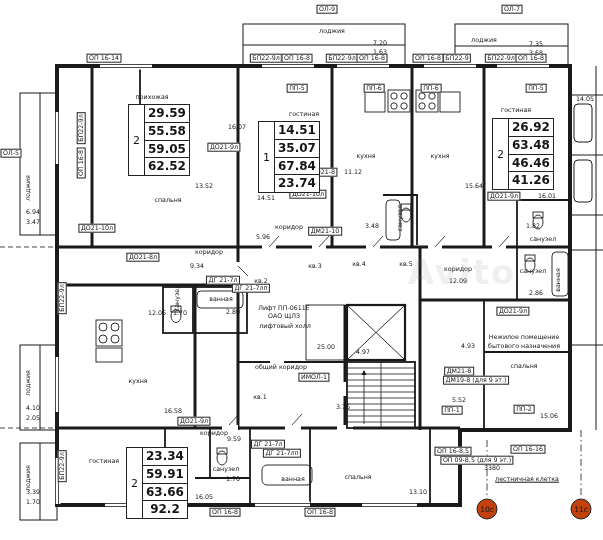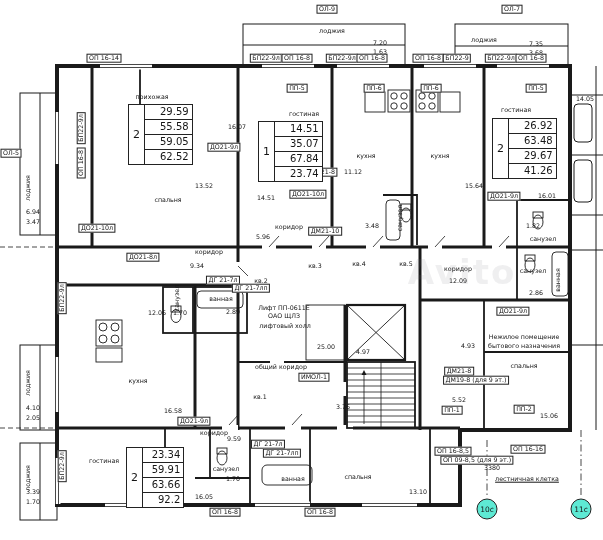--- a/index.html
+++ b/index.html
@@ -9,23 +9,23 @@
   #labels{position:absolute;left:0;top:0;width:603px;height:540px;}
   .lbl{position:absolute;transform:translate(-50%,-50%);font-size:6.3px;line-height:1.05;
        white-space:nowrap;color:#151515;}
   .lbl.box{border:1px solid #222;background:#fff;padding:0 1.5px;}
   .lbl.rot{transform:translate(-50%,-50%) rotate(-90deg);}
   .lbl.und{text-decoration:underline;}
   .apt{position:absolute;display:flex;align-items:stretch;border:1px solid #222;background:#fff;}
   .apt .rooms{display:flex;align-items:center;justify-content:center;width:15px;
               border-right:1px solid #222;font-size:11px;}
   .apt .vals{display:flex;flex-direction:column;}
-  .apt .vals div{font-size:10px;padding:0 3px;border-bottom:1px solid #222;text-align:right;line-height:1.4;}
-  .apt .vals div:last-child{border-bottom:0;margin-left:12px;}
-  .bubble{position:absolute;width:19px;height:19px;border:1px solid #222;border-radius:50%;background:#5eead4;
+  .apt .vals div{font-size:12px;padding:0 3px;border-bottom:1px solid #222;text-align:center;line-height:1.4;font-weight:bold;}
+  .apt .vals div:last-child{border-bottom:0;}
+  .bubble{position:absolute;width:19px;height:19px;border:1px solid #222;border-radius:50%;background:#c2410c;
           display:flex;align-items:center;justify-content:center;font-size:7.5px;
           transform:translate(-50%,-50%);}
   .watermark{position:absolute;left:462px;top:272px;transform:translate(-50%,-50%);
              font-size:34px;font-weight:bold;color:rgba(120,120,130,0.12);letter-spacing:2px;}
 </style>
 </head>
 <body>
 
 <div class="stage" style="background: rgb(255, 255, 255);">
 
@@ -337,21 +337,21 @@
           <div>35.07</div>
           <div>67.84</div>
           <div>23.74</div>
         </div>
       </div>
       <div class="apt" style="left: 492px; top: 118px;">
         <div class="rooms">2</div>
         <div class="vals">
           <div>26.92</div>
           <div>63.48</div>
-          <div>29.67</div>
+          <div>46.46</div>
           <div>41.26</div>
         </div>
       </div>
       <div class="apt" style="left: 126px; top: 447px;">
         <div class="rooms">2</div>
         <div class="vals">
           <div>23.34</div>
           <div>59.91</div>
           <div>63.66</div>
           <div>92.2</div>

